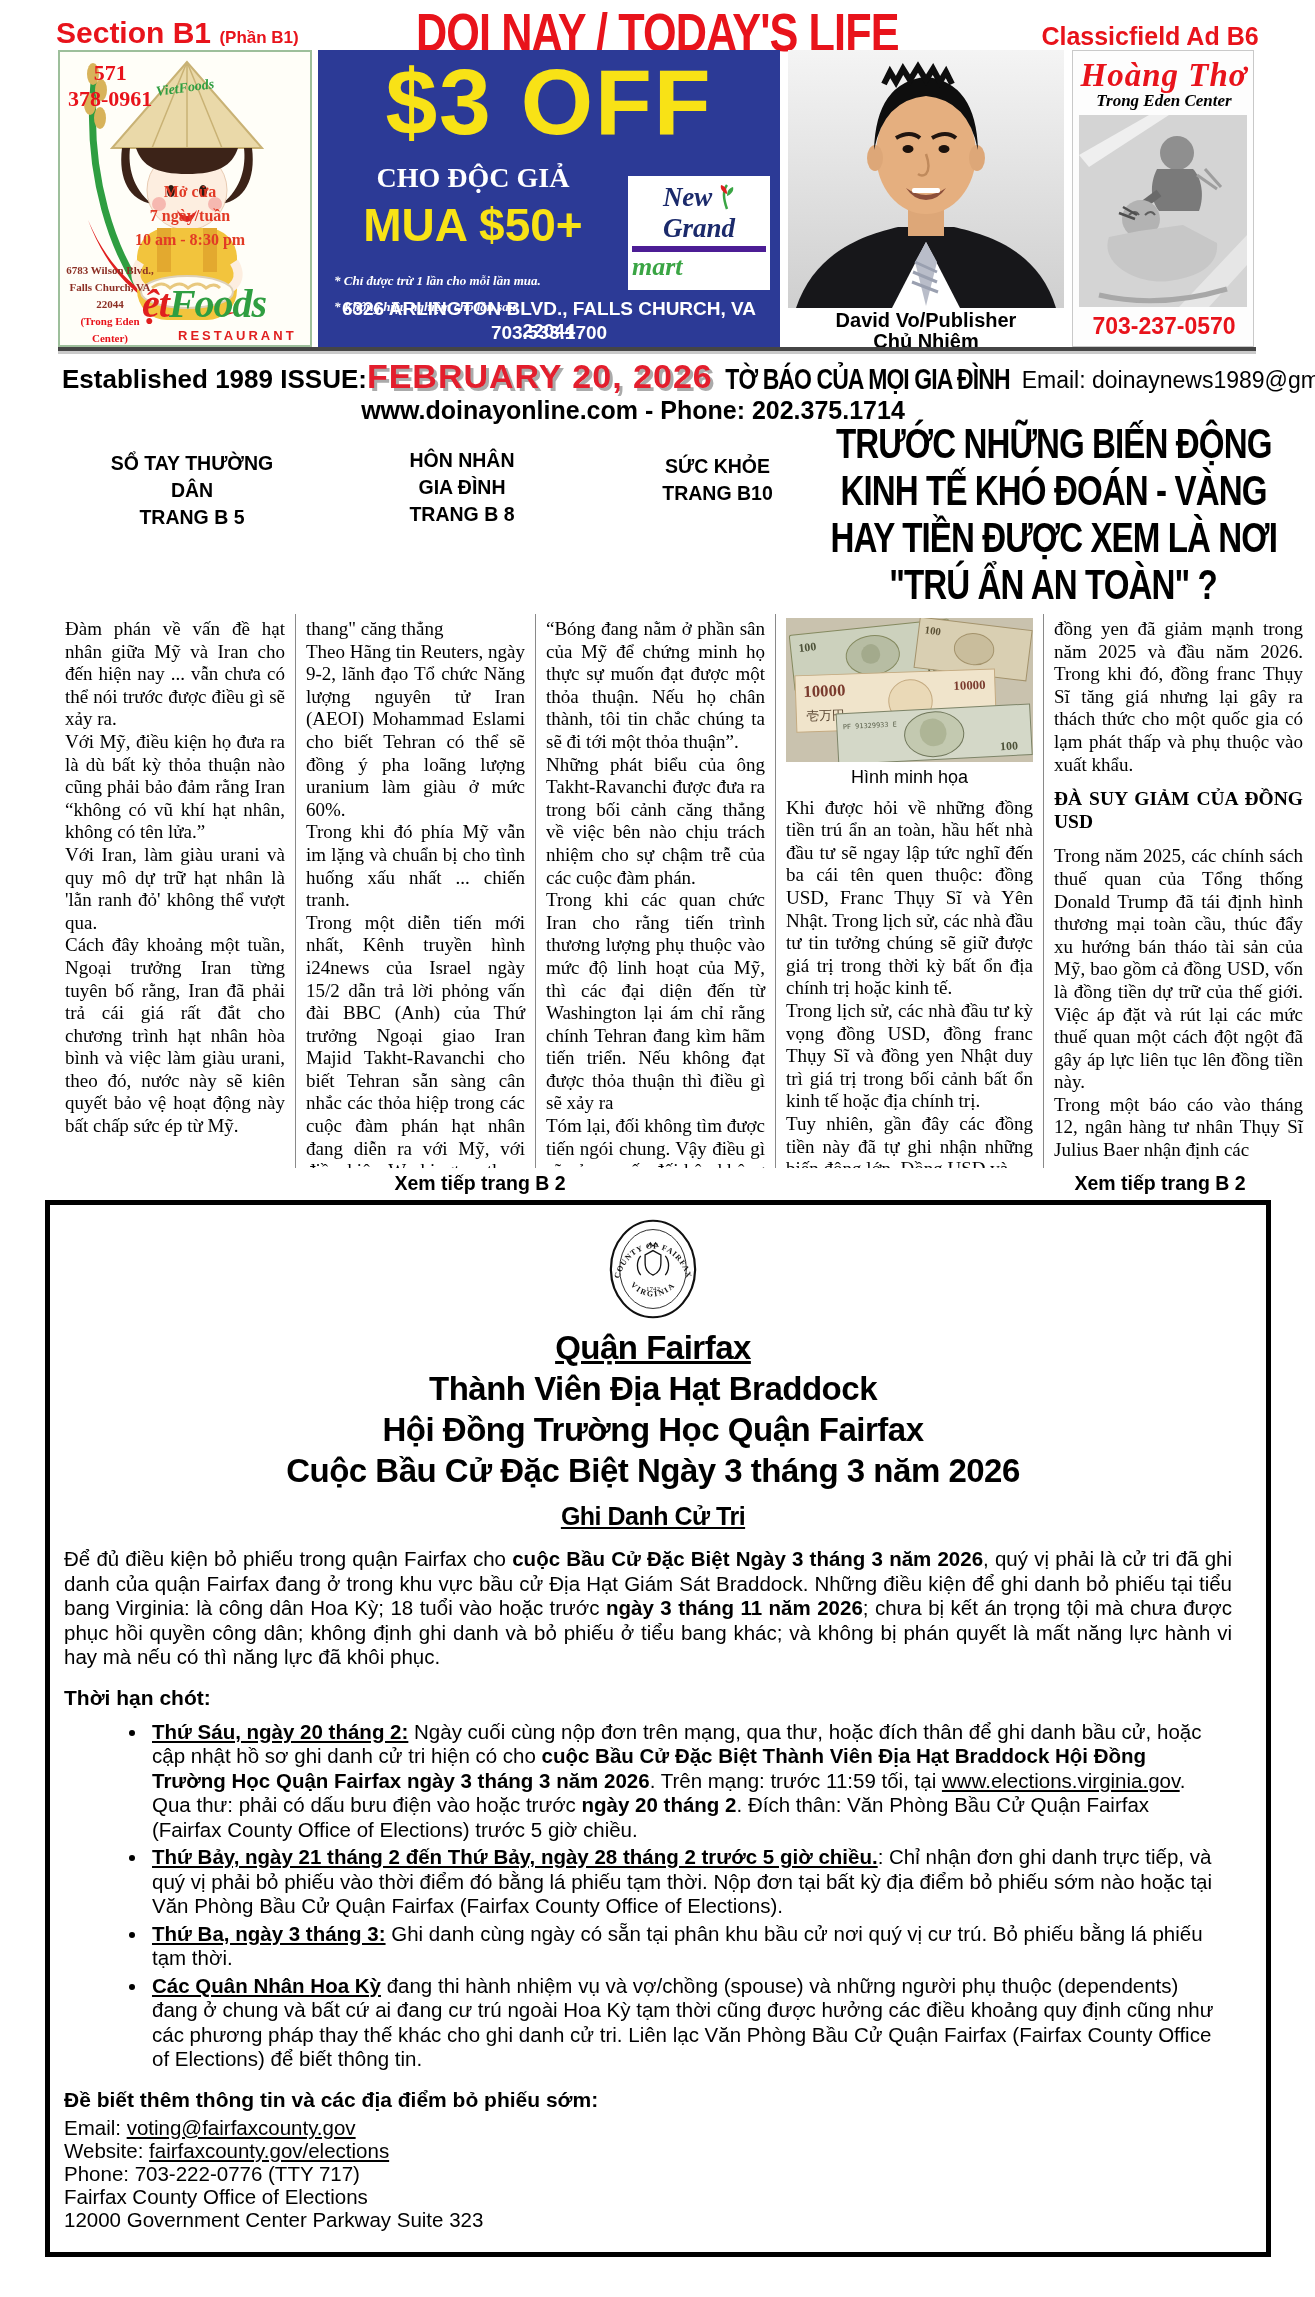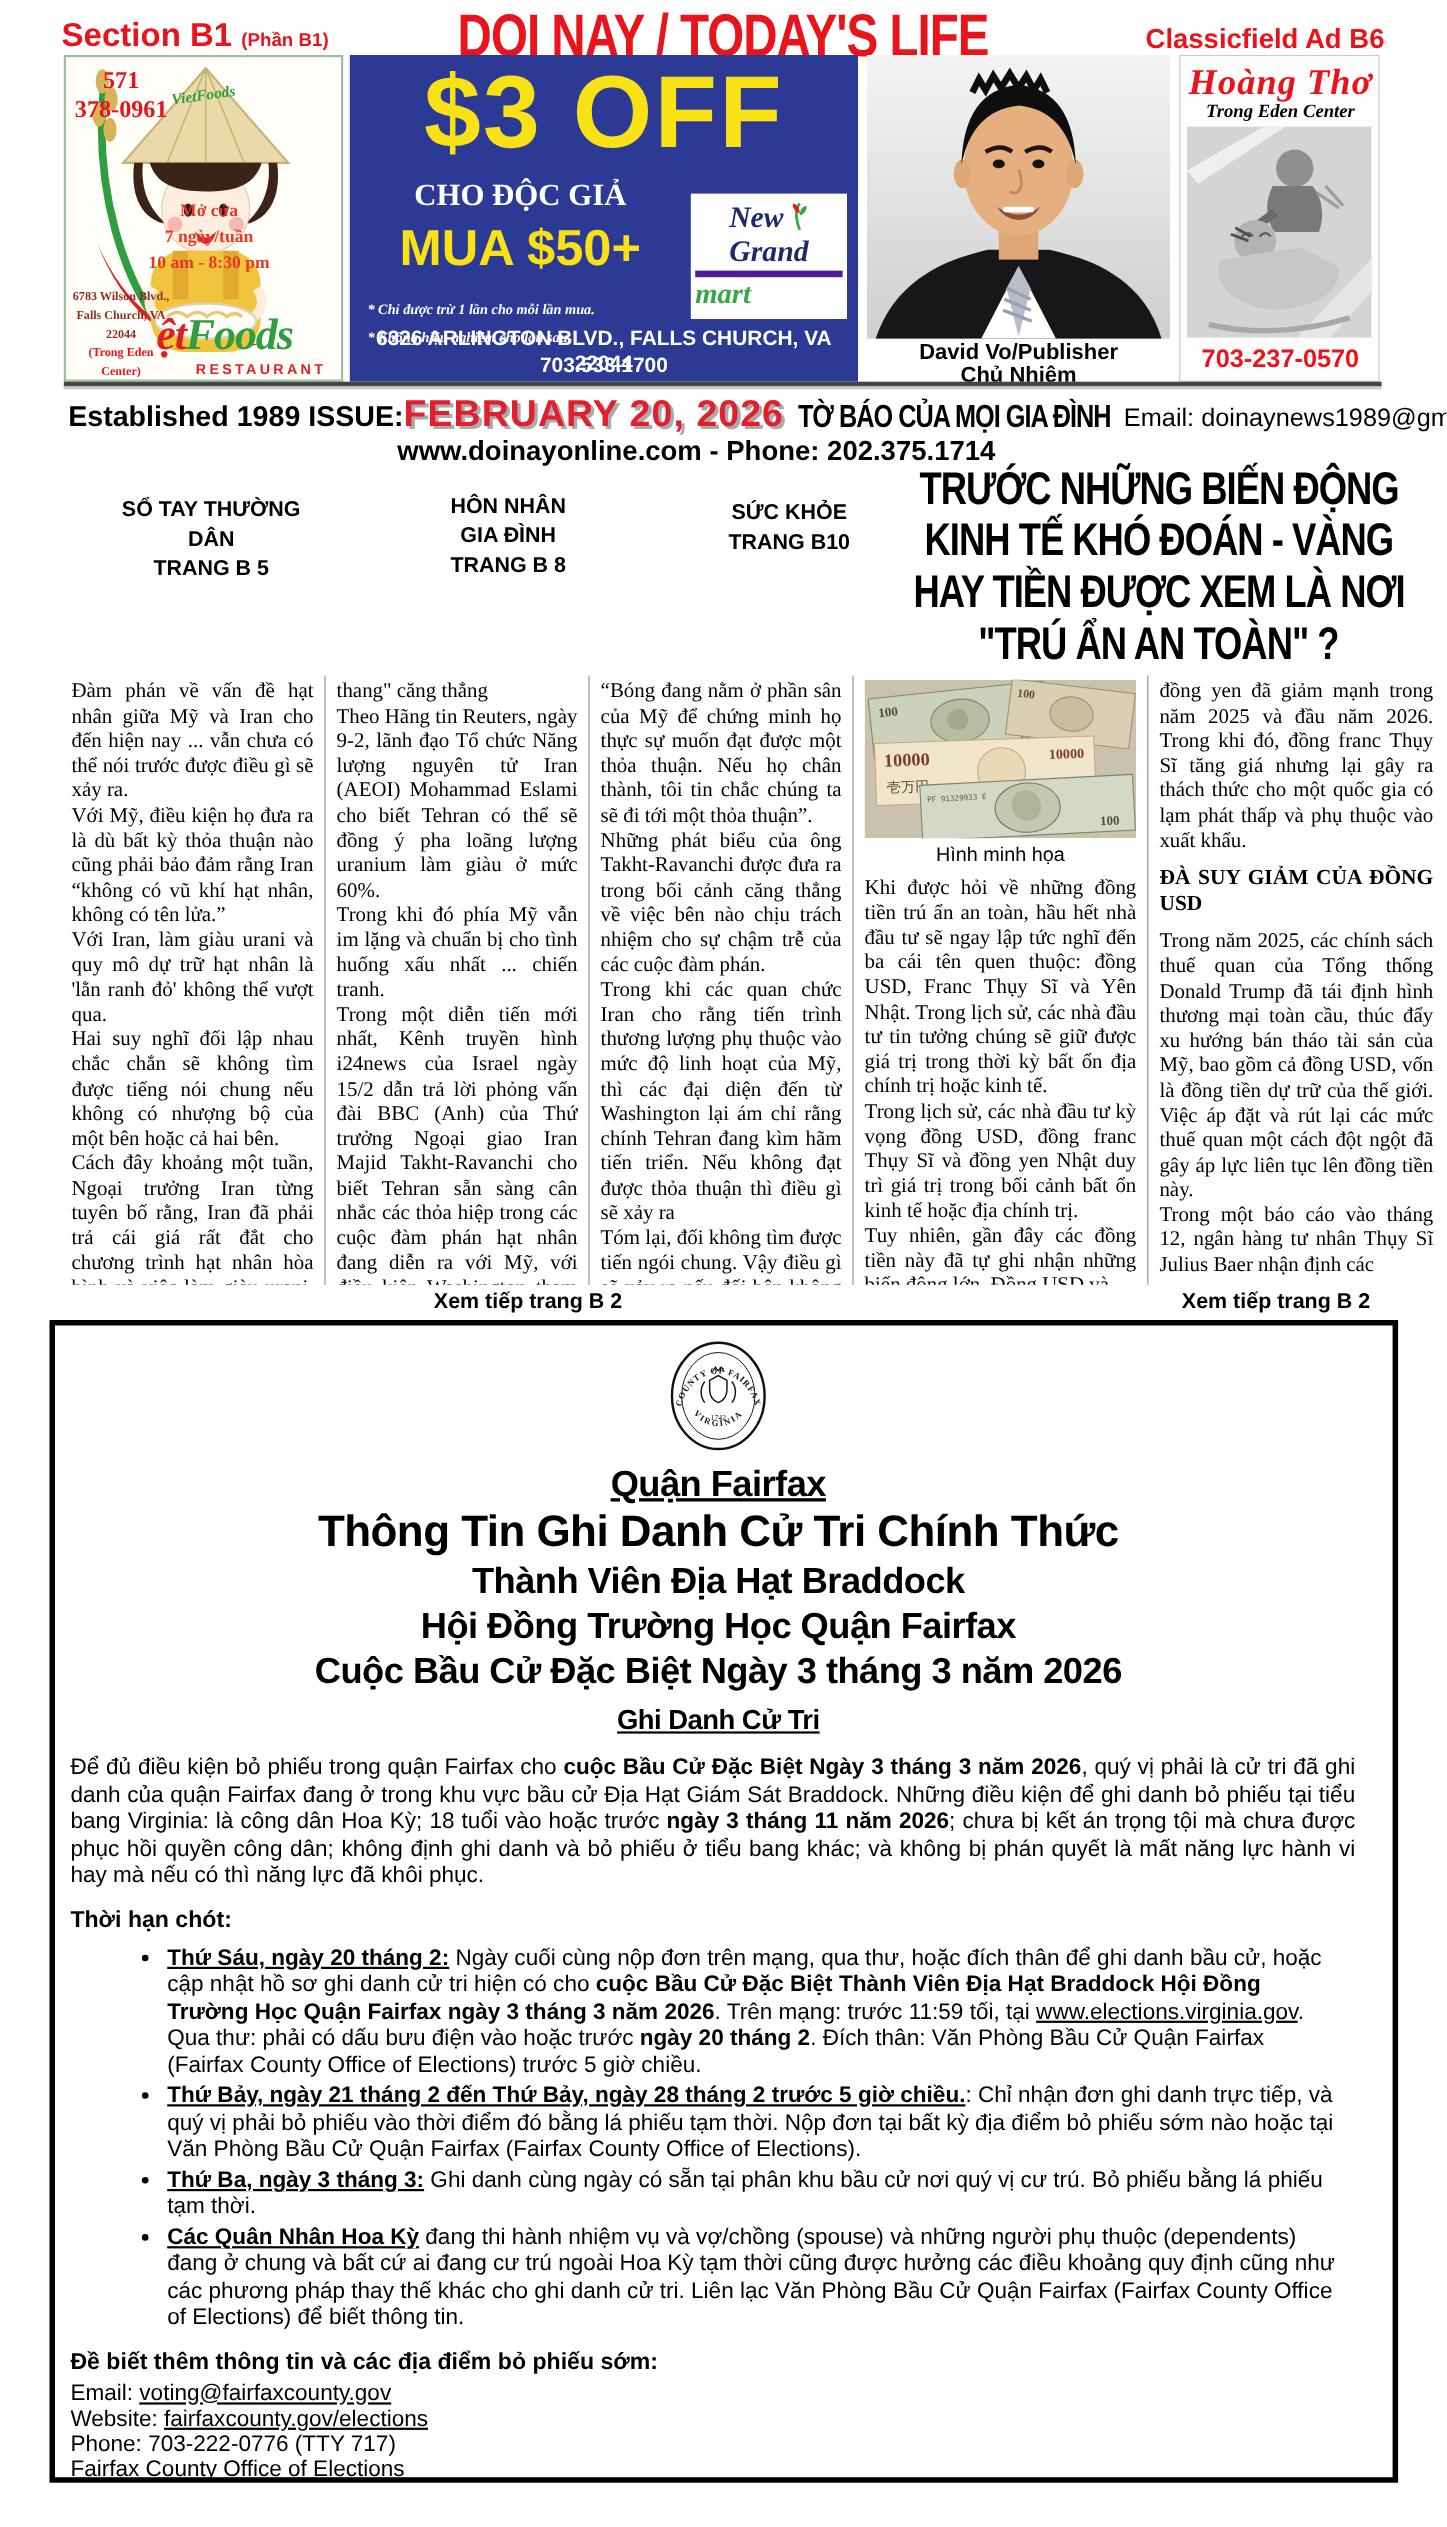--- a/index.html
+++ b/index.html
@@ -270,21 +270,20 @@
     <span class="cond">KINH TẾ  KHÓ ĐOÁN - VÀNG</span><br>
     <span class="cond">HAY TIỀN ĐƯỢC XEM LÀ NƠI</span><br>
     <span class="cond">"TRÚ ẨN AN TOÀN" ?</span>
   </div>
 
   <div id="cols" class="abs">
     <div class="col w1">
         <p>Đàm phán về vấn đề hạt nhân giữa Mỹ và Iran cho đến hiện nay ... vẫn chưa có thể nói trước được điều gì sẽ xảy ra.</p>
         <p>Với Mỹ, điều kiện họ đưa ra là dù bất kỳ thỏa thuận nào cũng phải bảo đảm rằng Iran “không có vũ khí hạt nhân, không có tên lửa.”</p>
         <p>Với Iran, làm giàu urani và quy mô dự trữ hạt nhân là 'lằn ranh đỏ' không thể vượt qua.</p>
-        <p>Hai suy nghĩ đối lập nhau chắc chắn sẽ không tìm được tiếng nói chung nếu không có nhượng bộ của một bên hoặc cả hai bên.</p>
         <p>Cách đây khoảng một tuần, Ngoại trưởng Iran từng tuyên bố rằng, Iran đã phải trả cái giá rất đắt cho chương trình hạt nhân hòa bình và việc làm giàu urani, theo đó, nước này sẽ kiên quyết bảo vệ hoạt động này bất chấp sức ép từ Mỹ.</p>
       </div>
     <div class="col w1">
         <p>thang" căng thẳng</p>
         <p>Theo Hãng tin Reuters, ngày 9-2, lãnh đạo Tổ chức Năng lượng nguyên tử Iran (AEOI) Mohammad Eslami cho biết Tehran có thể sẽ đồng ý pha loãng lượng uranium làm giàu ở mức 60%.</p>
         <p>Trong khi đó phía Mỹ vẫn im lặng và chuẩn bị cho tình huống xấu nhất ... chiến tranh.</p>
         <p>Trong một diễn tiến mới nhất, Kênh truyền hình i24news của Israel ngày 15/2 dẫn trả lời phỏng vấn đài BBC (Anh) của Thứ trưởng Ngoại giao Iran Majid Takht-Ravanchi cho biết Tehran sẵn sàng cân nhắc các thỏa hiệp trong các cuộc đàm phán hạt nhân đang diễn ra với Mỹ, với điều kiện Washington tham gia bàn thảo vấn đề dỡ bỏ trừng phạt.</p>
       </div>
     <div class="col w1">
         <p>“Bóng đang nằm ở phần sân của Mỹ để chứng minh họ thực sự muốn đạt được một thỏa thuận. Nếu họ chân thành, tôi tin chắc chúng ta sẽ đi tới một thỏa thuận”.</p>
@@ -359,21 +358,20 @@
         <text font-size="9" font-weight="bold" fill="#111" letter-spacing="2" font-family="serif">
           <textPath href="#sealBot" startOffset="50%" text-anchor="middle">VIRGINIA</textPath>
         </text>
         <path d="M50,36 l9,5 v9 c0,8 -4,12 -9,14 c-5,-2 -9,-6 -9,-14 v-9 z" fill="none" stroke="#111" stroke-width="1.5"></path>
         <path d="M44,32 l3,-5 3,4 3,-4 3,5" fill="none" stroke="#111" stroke-width="1.2"></path>
         <path d="M36,42 c-5,6 -5,16 0,22 M64,42 c5,6 5,16 0,22" fill="none" stroke="#111" stroke-width="1.5"></path>
         <text x="50" y="82" font-size="8" text-anchor="middle" fill="#111" font-family="serif">1742</text>
       </svg>
     </div>
     <div class="ttl t0">Quận Fairfax</div>
-    <div class="ttl t1">Thông Tin Ghi Danh Cử Tri Chính Thức</div>
     <div class="ttl t2">Thành Viên Địa Hạt Braddock</div>
     <div class="ttl t3">Hội Đồng Trường Học Quận Fairfax</div>
     <div class="ttl t4">Cuộc Bầu Cử Đặc Biệt Ngày 3 tháng 3 năm 2026</div>
     <div class="gh">Ghi Danh Cử Tri</div>
     <div class="intro"><span>Để đủ điều kiện bỏ phiếu trong quận Fairfax cho </span><span class="b">cuộc Bầu Cử Đặc Biệt Ngày 3 tháng 3 năm 2026</span><span>, quý vị phải là cử tri đã ghi danh của quận Fairfax đang ở trong khu vực bầu cử Địa Hạt Giám Sát Braddock.  Những điều kiện để ghi danh bỏ phiếu tại tiểu bang Virginia: là công dân Hoa Kỳ; 18 tuổi vào hoặc trước </span><span class="b">ngày 3 tháng 11 năm 2026</span><span>; chưa bị kết án trọng tội mà chưa được phục hồi quyền công dân; không định ghi danh và bỏ phiếu ở tiểu bang khác; và không bị phán quyết là mất năng lực hành vi hay mà nếu có thì năng lực đã khôi phục.</span></div>
     <div class="deadline">Thời hạn chót:</div>
     <ul class="bullets">
       <li><span class="b u">Thứ Sáu, ngày 20 tháng 2:</span><span>  Ngày cuối cùng nộp đơn trên mạng, qua thư, hoặc đích thân để ghi danh bầu cử, hoặc cập nhật hồ sơ ghi danh cử tri hiện có cho </span><span class="b">cuộc Bầu Cử Đặc Biệt Thành Viên Địa Hạt Braddock Hội Đồng Trường Học Quận Fairfax ngày 3 tháng 3 năm 2026</span><span>. Trên mạng: trước 11:59 tối, tại </span><span class="u">www.elections.virginia.gov</span><span>. Qua thư: phải có dấu bưu điện vào hoặc trước </span><span class="b">ngày 20 tháng 2</span><span>. Đích thân: Văn Phòng Bầu Cử Quận Fairfax (Fairfax County Office of Elections) trước 5 giờ chiều.</span></li>
       <li><span class="b u">Thứ Bảy, ngày 21 tháng 2 đến Thứ Bảy, ngày 28 tháng 2 trước 5 giờ chiều.</span><span>: Chỉ nhận đơn ghi danh trực tiếp, và quý vị phải bỏ phiếu vào thời điểm đó bằng lá phiếu tạm thời. Nộp đơn tại bất kỳ địa điểm bỏ phiếu sớm nào hoặc tại Văn Phòng Bầu Cử Quận Fairfax (Fairfax County Office of Elections).</span></li>
       <li><span class="b u">Thứ Ba, ngày 3 tháng 3:</span><span> Ghi danh cùng ngày có sẵn tại phân khu bầu cử nơi quý vị cư trú. Bỏ phiếu bằng lá phiếu tạm thời.</span></li>

